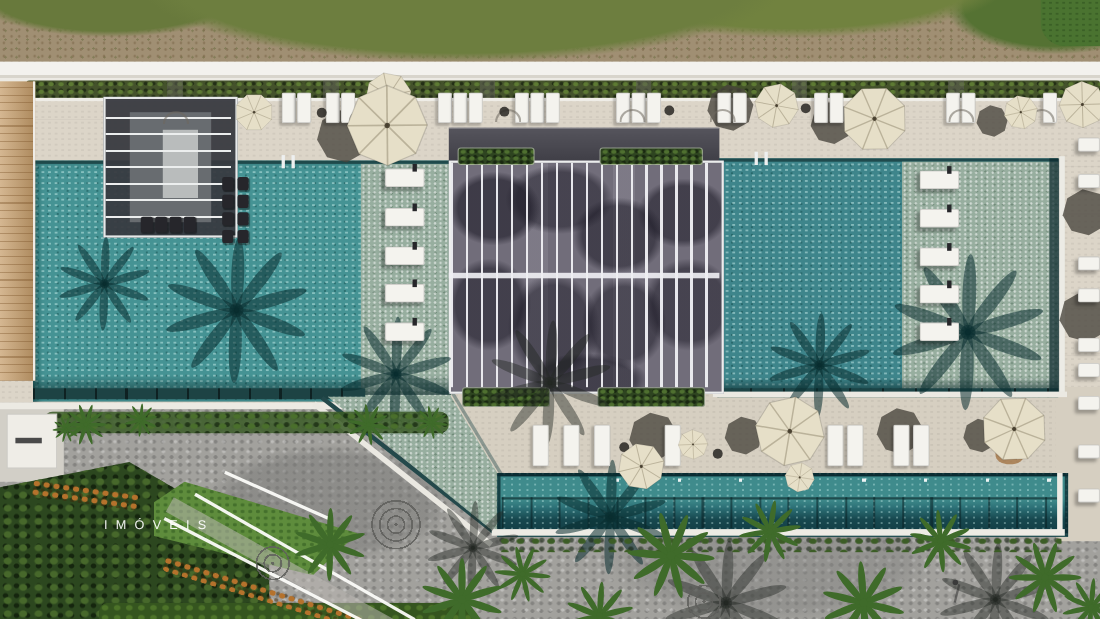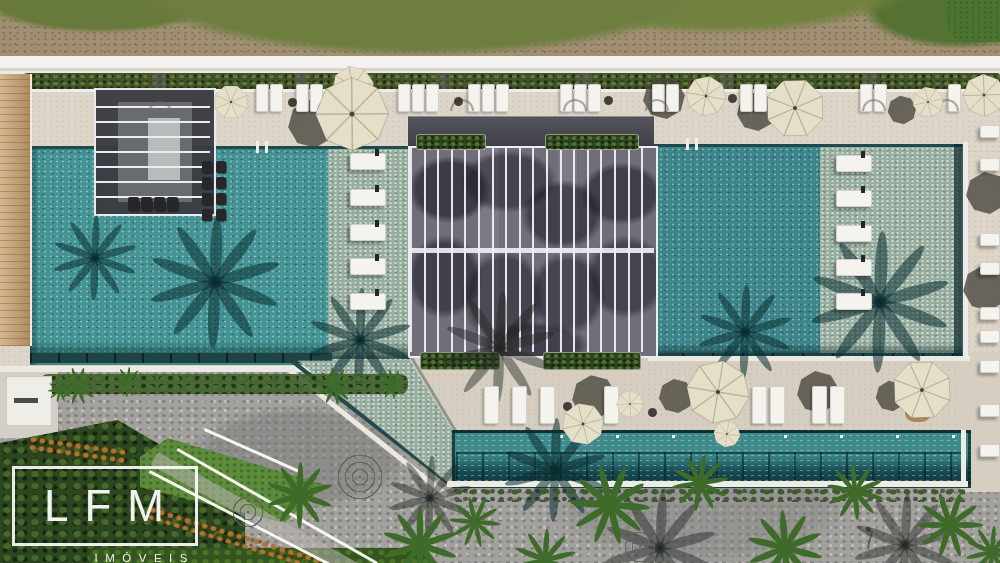--- a/index.html
+++ b/index.html
@@ -517,18 +517,15 @@
       </svg>
       <svg class="abs" style="left:512px;top:527px;width:66px;height:66px;color:#3f6b2a;opacity:1;transform:rotate(22deg);">
         <use href="#palm"></use>
       </svg>
       <div class="abs spiral" style="left:334px;top:451px;width:52px;height:52px;"></div>
       <div class="abs spiral" style="left:232px;top:496px;width:32px;height:32px;"></div>
       <div class="abs spiral" style="left:622px;top:529px;width:36px;height:36px;"></div>
     </div>
 
   <div class="abs" id="watermark">
-    <div id="wm-box">
-      <span id="wm-text">LFM</span>
-    </div>
     <div id="wm-sub">IMÓVEIS</div>
   </div>
 </div>
 
 </body></html>

